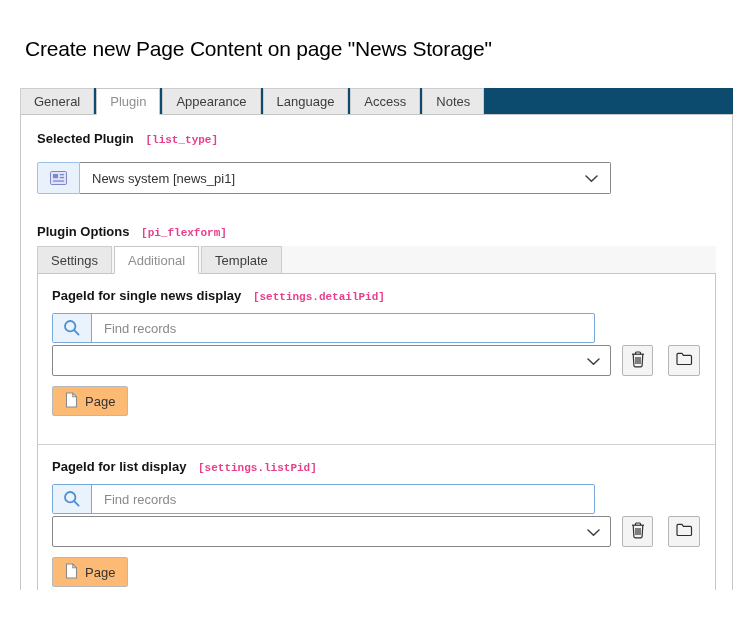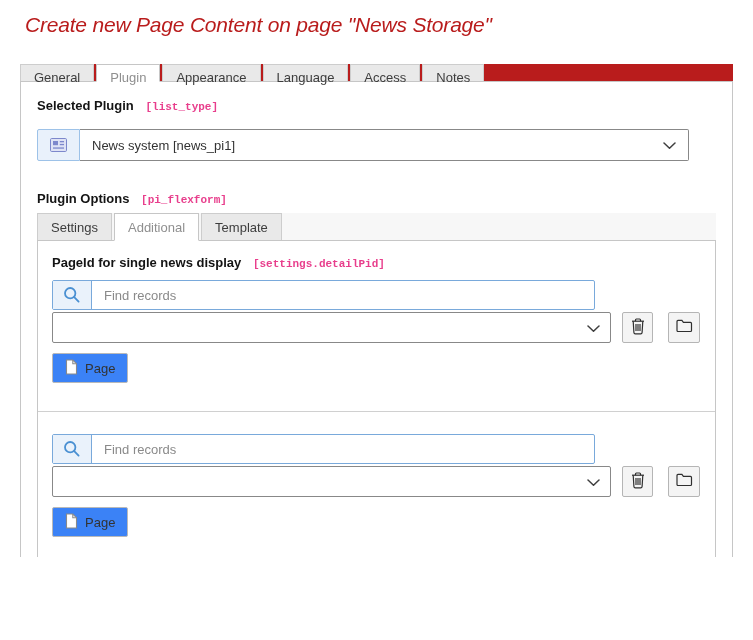--- a/index.html
+++ b/index.html
@@ -3,37 +3,36 @@
 <meta charset="utf-8">
 <style>
   * { box-sizing: border-box; margin: 0; padding: 0; }
   html, body {
     width: 753px; height: 640px;
     background: #ffffff;
     font-family: "Liberation Sans", sans-serif;
     overflow: hidden;
   }
   h1.page-title {
-    margin: 12px 0 0 25px;
+    margin: 36px 0 0 25px;
     font-size: 21px;
     line-height: 25px;
     font-weight: 500;
-    color: #b91c1c;
+    color: #000000;
     letter-spacing: -0.2px;
-    font-style: italic;
   }
   .panel-wrap { margin: 27px 20px 0 20px; width: 713px; }
 
   
   .tabbar {
     display: flex;
     align-items: stretch;
-    background: #b91c1c;
+    background: #0c4a6e;
     border-bottom: 1px solid #c6c6c6;
-    height: 18px;
+    height: 27px;
   }
   .subtabbar { background: #f7f7f7; margin-top: 5px; height: 28px; text-align: right; }
   .tab {
     padding: 5px 13px;
     font-size: 13px;
     line-height: 16px;
     color: #3d3d3d;
     background: #e9e9e9;
     border: 1px solid #cdcdcd;
     border-bottom: none;
@@ -71,21 +70,21 @@
     margin-left: 8px;
   }
   .mt-first { margin-top: 16px; }
   .mt-options { margin-top: 30px; }
 
   
   .plugin-select-group {
     margin-top: 14px;
     display: flex;
     height: 32px;
-    width: 652px;
+    width: 574px;
   }
   .plugin-icon-addon {
     width: 43px;
     background: #e9f1fb;
     border: 1px solid #9dc2e8;
     border-radius: 2px 0 0 2px;
     display: flex; align-items: center; justify-content: center;
     flex: none;
   }
   .plugin-select {
@@ -160,21 +159,21 @@
   }
   .icon-btn.folder { margin-left: 15px; width: 32px; }
 
   .page-btn {
     margin-top: 10px;
     height: 30px;
     padding: 0 12px;
     display: inline-flex;
     align-items: center;
     gap: 7px;
-    background: #3b82f6;
+    background: #fdba74;
     border: 1px solid #b9b9b9;
     border-radius: 2px;
     font-size: 13px;
     color: #333333;
     cursor: pointer;
     font-family: "Liberation Sans", sans-serif;
   }
 </style>
 </head>
 <body>
@@ -280,20 +279,24 @@
             <svg width="13" height="16" viewBox="0 0 13 16" fill="#ffffff" stroke="#8a8a8a" stroke-width="1.1">
               <path d="M1.5 1 h6.3 l3.7 3.7 V15 H1.5 z"></path>
               <path d="M7.8 1 v3.7 h3.7" fill="none"></path>
             </svg>
           </span>
           <span>Page</span>
         </button>
       </div>
 
       <div class="fsection">
+        <div class="label-row">
+          <span class="flabel">PageId for list display</span>
+          <code>[settings.listPid]</code>
+        </div>
         <div class="search-group">
           <span class="search-addon">
             <svg width="18" height="18" viewBox="0 0 18 18" fill="none">
               <circle cx="7.2" cy="7.2" r="5.2" stroke="#4a90d2" stroke-width="1.8"></circle>
               <line x1="11.2" y1="11.2" x2="15.6" y2="15.6" stroke="#4a90d2" stroke-width="1.8" stroke-linecap="round"></line>
             </svg>
           </span>
           <input class="search-input" type="text" placeholder="Find records" style="">
         </div>
         <div class="select-row">

